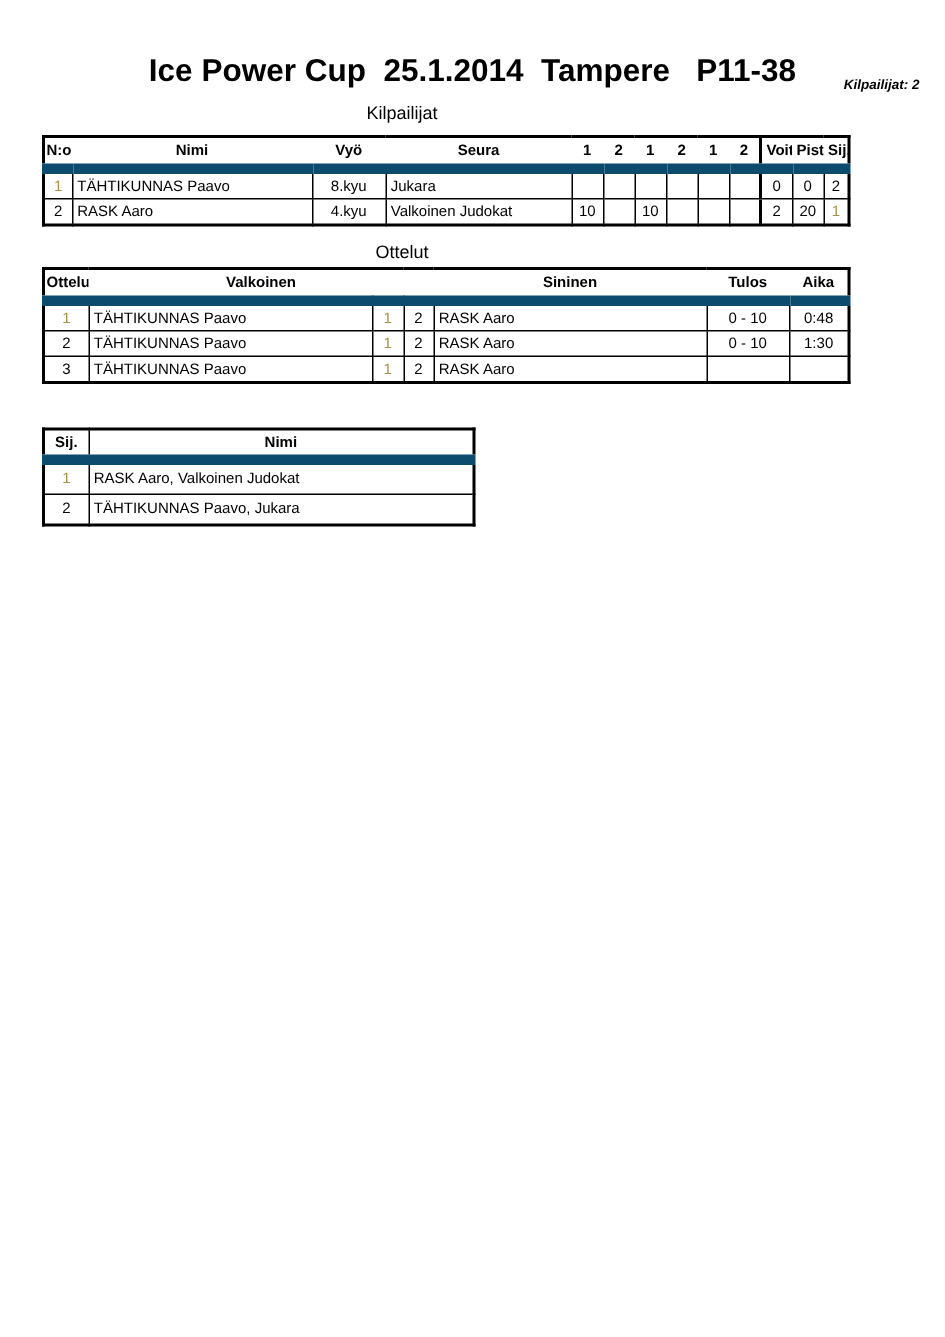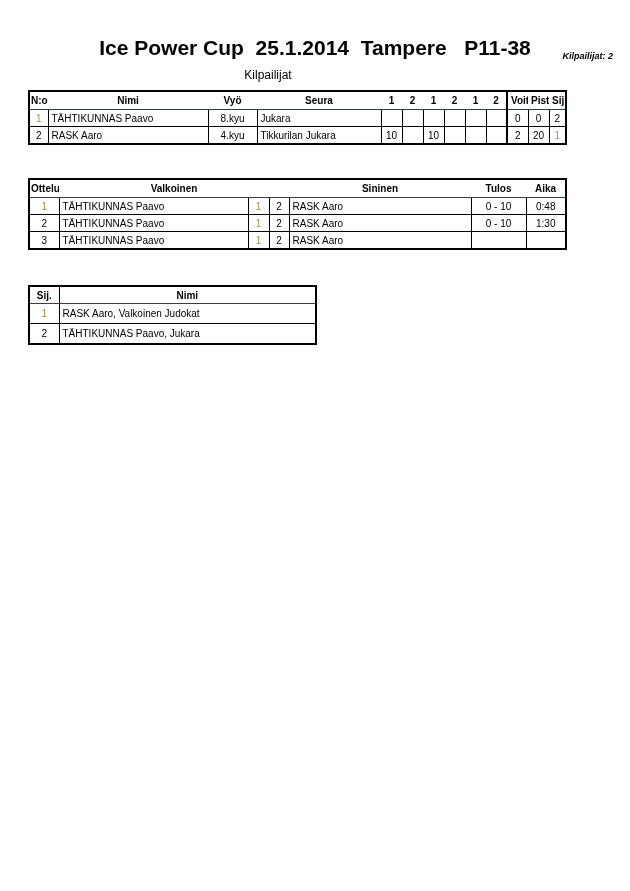--- a/index.html
+++ b/index.html
@@ -41,21 +41,21 @@
   #t-tulokset    { left: 28px; top: 285px; width: 287px; }
 
   th, td {
     font-size: 10px; font-weight: normal;
     padding: 0 3px; overflow: hidden; white-space: nowrap;
     vertical-align: middle;
   }
   td { border: 1px solid #000; height: 16px; }
   th {
     font-weight: bold; text-align: center;
-    border: none; border-bottom: 1px solid #0c4a6e; height: 17px;
+    border: none; border-bottom: 7px solid #0c4a6e; height: 17px;
   }
   #t-tulokset td { height: 19px; }
   #t-tulokset th { height: 16px; }
   #t-tulokset th.bordered { border-left: 1px solid #000; }
 
   .l { text-align: left; }
   .c { text-align: center; }
   th.hleft { text-align: left; padding-left: 1px; }
   .thick { border-left: 2px solid #000 !important; }
   .dim { color: #a59245; }   
@@ -113,34 +113,35 @@
       <td class="c"></td>
       <td class="c"></td>
       <td class="c thick">0</td>
       <td class="c">0</td>
       <td class="c">2</td>
     </tr>
     <tr>
       <td class="c">2</td>
       <td class="l">RASK Aaro</td>
       <td class="c">4.kyu</td>
-      <td class="l">Tikkurilan Jukara</td>
+      <td class="l">Valkoinen Judokat</td>
       <td class="c">10</td>
       <td class="c"></td>
       <td class="c">10</td>
       <td class="c"></td>
       <td class="c"></td>
       <td class="c"></td>
       <td class="c thick">2</td>
       <td class="c">20</td>
       <td class="c dim">1</td>
     </tr>
   </tbody>
     </table>
 
+  <div class="section-heading" id="h-ottelut">Ottelut</div>
   <table id="t-ottelut">
     <colgroup>
       <col style="width:30px">
         <col style="width:189px">
         <col style="width:21px">
         <col style="width:20px">
       <col style="width:182px">
         <col style="width:55px">
         <col style="width:40px">
     </colgroup>

